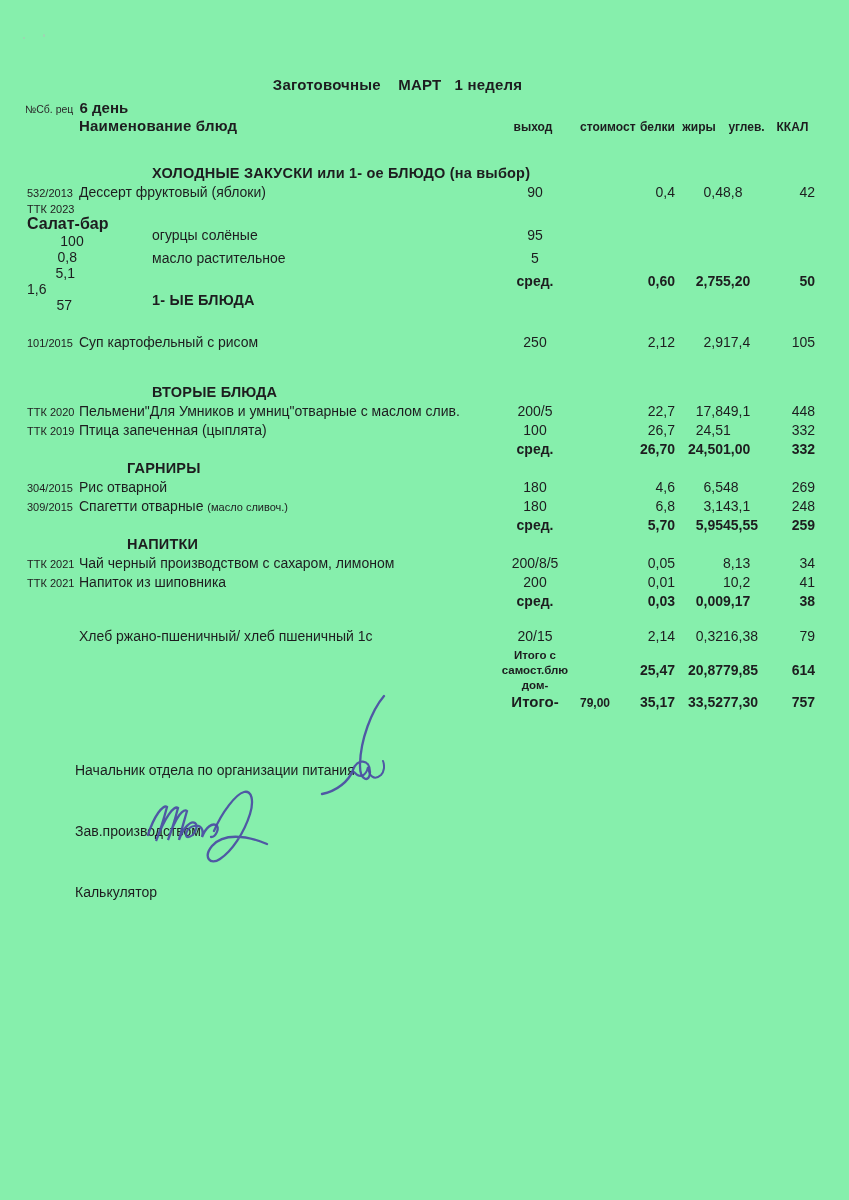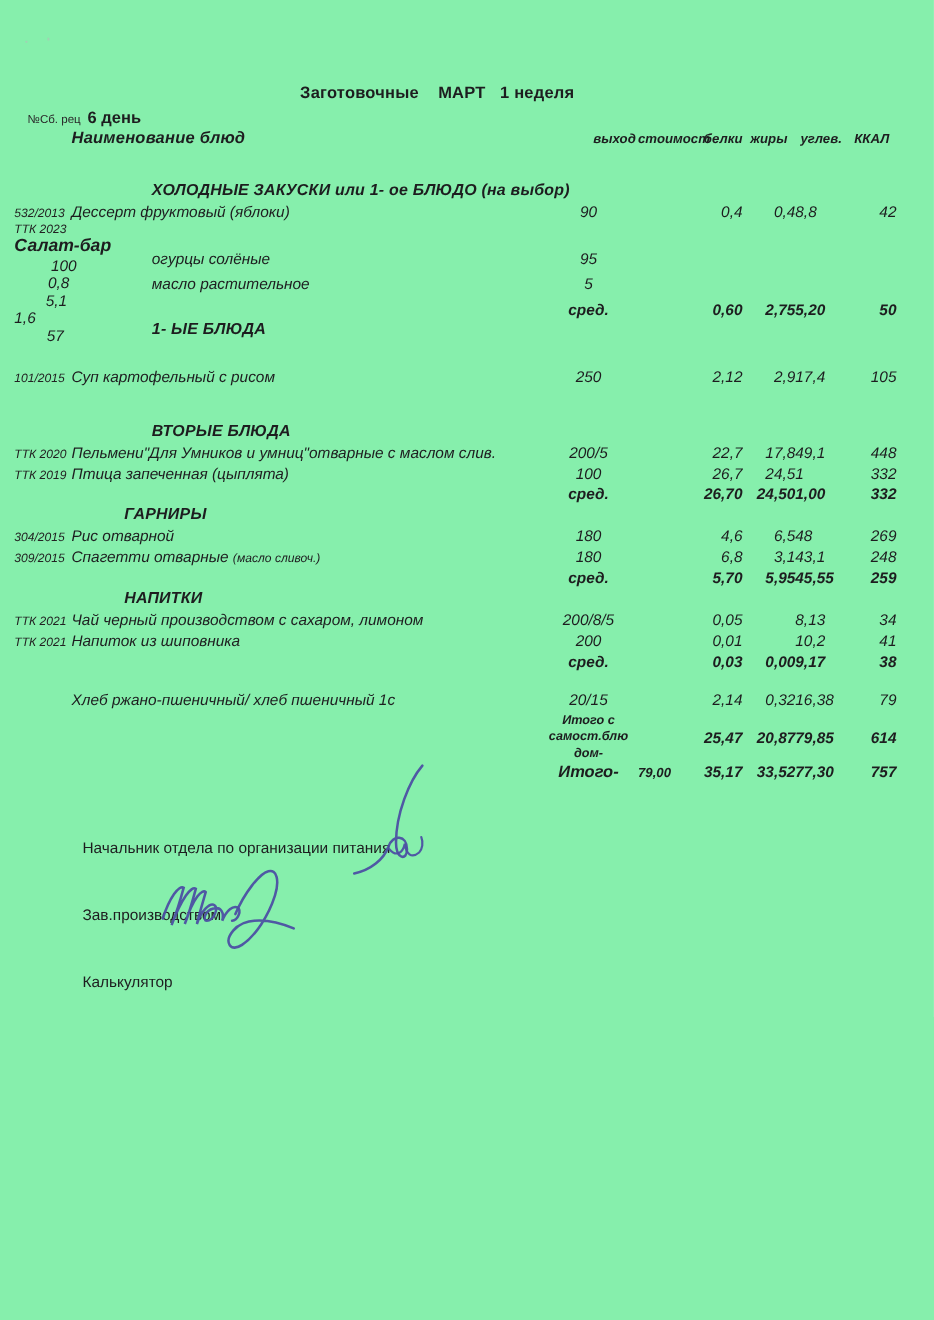--- a/index.html
+++ b/index.html
@@ -11,37 +11,37 @@
   .page{position:absolute;inset:0;background:#86efac;}
   .title{
     margin-top:76px;width:795px;text-align:center;
     font-weight:bold;font-size:15px;white-space:pre;letter-spacing:.2px;
   }
   .ref-line{margin:6px 0 0 25px;font-size:15px;height:18px;}
   .ref-label{font-size:10.5px;color:#2a2a2a;}
   .day{font-weight:bold;margin-left:2px;}
 
   .table{margin-top:0;}
-  .row{display:flex;align-items:baseline;height:19px;padding:0 34px 0 13px;font-style:italic;}
+  .row{display:flex;align-items:baseline;height:19px;padding:0 34px 0 27px;}
   .cell{overflow:visible;white-space:nowrap;}
   .code{width:52px;font-size:11px;color:#222;}
   .name{flex:1;font-size:14px;}
   .out{width:90px;text-align:center;font-size:14px;}
   .cost{width:45px;text-align:left;font-size:12px;}
   .prot{width:50px;text-align:right;font-size:14px;}
   .fat{width:48px;text-align:right;font-size:14px;}
   .carb{width:47px;text-align:left;font-size:14px;}
   .kcal{width:45px;text-align:right;font-size:14px;}
 
   .row.head{height:22px;margin-bottom:26px;}
   .head .name{font-weight:bold;font-size:15px;letter-spacing:.2px;}
   .head .out,.head .cost,.head .prot,.head .fat,.head .carb,.head .kcal{
     font-weight:bold;font-size:12px;
   }
-  .head .out{text-align:right;}
+  .head .out{text-align:center;}
   .head .cost{text-align:left;padding-left:2px;}
   .head .prot{text-align:right;}
   .head .fat,.head .carb,.head .kcal{text-align:center;}
 
   .row.section .name{font-weight:bold;font-size:14.5px;padding-left:73px;letter-spacing:.2px;}
   .row.section.tight .name{padding-left:48px;}
   .row.sub{height:23px;}
   .row.sub .name{padding-left:73px;}
   .row.emph{height:24px;flex-direction:column;}
   .emph-name{font-weight:bold;font-size:16px;}

